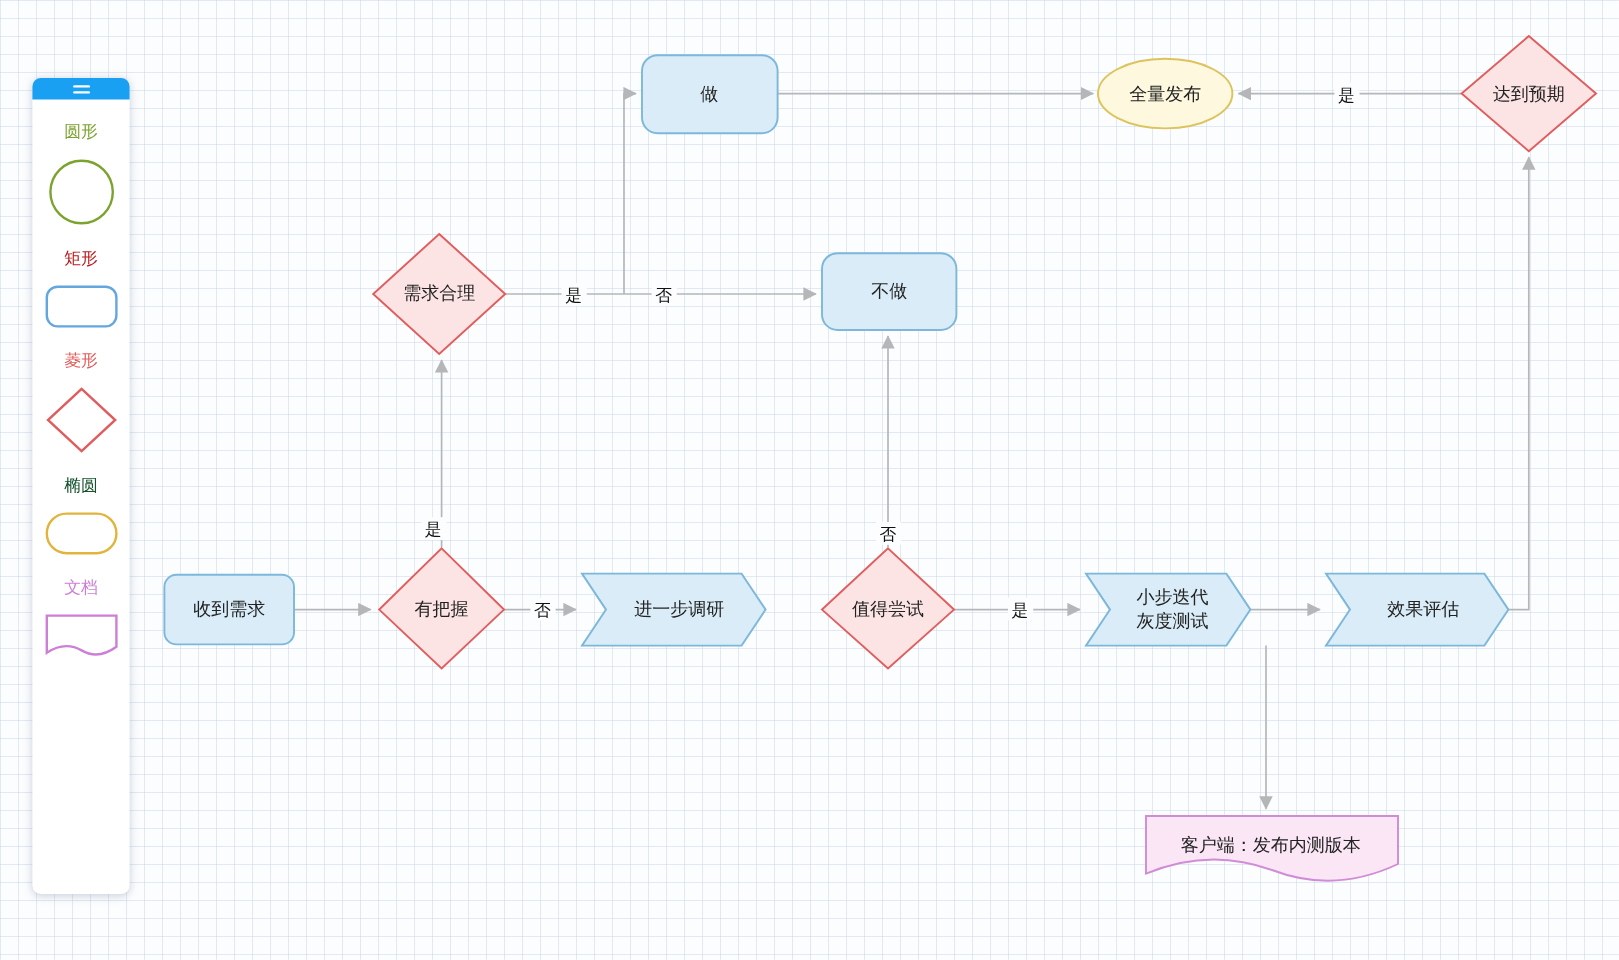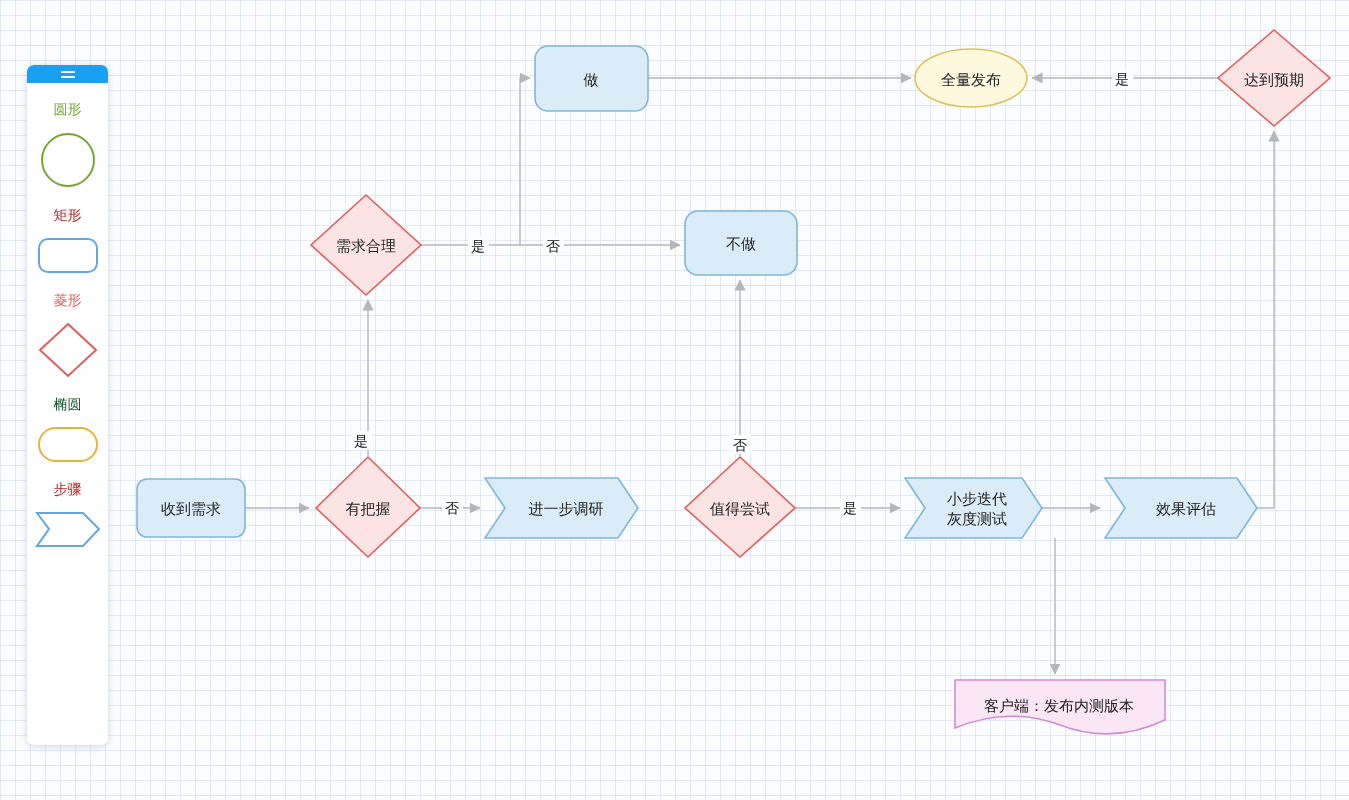--- a/index.html
+++ b/index.html
@@ -194,20 +194,20 @@
     </svg>
   </div>
 
   <div class="palette-item">
     <span class="p-label c-yellow">椭圆</span>
     <svg class="p-shape" width="62" height="37">
       <rect class="s-yellow" x="2" y="2" width="58" height="33" rx="16.5"></rect>
     </svg>
   </div>
 
-
-  <div class="palette-item">
-    <span class="p-label c-blue">步骤</span>
-    <svg class="p-shape" width="66" height="37">
-      <polygon class="s-blue" points="2,2 48,2 64,18 48,35 2,35 14,18"></polygon>
-    </svg>
-  </div>
+  <div class="palette-item">
+    <span class="p-label c-purple">文档</span>
+    <svg class="p-shape" width="62" height="42">
+      <path class="s-purple" d="M2 2 L60 2 L60 28 Q45 39 31 31 Q17 23 2 33 Z"></path>
+    </svg>
+  </div>
+
 </div>
 
 </body></html>

